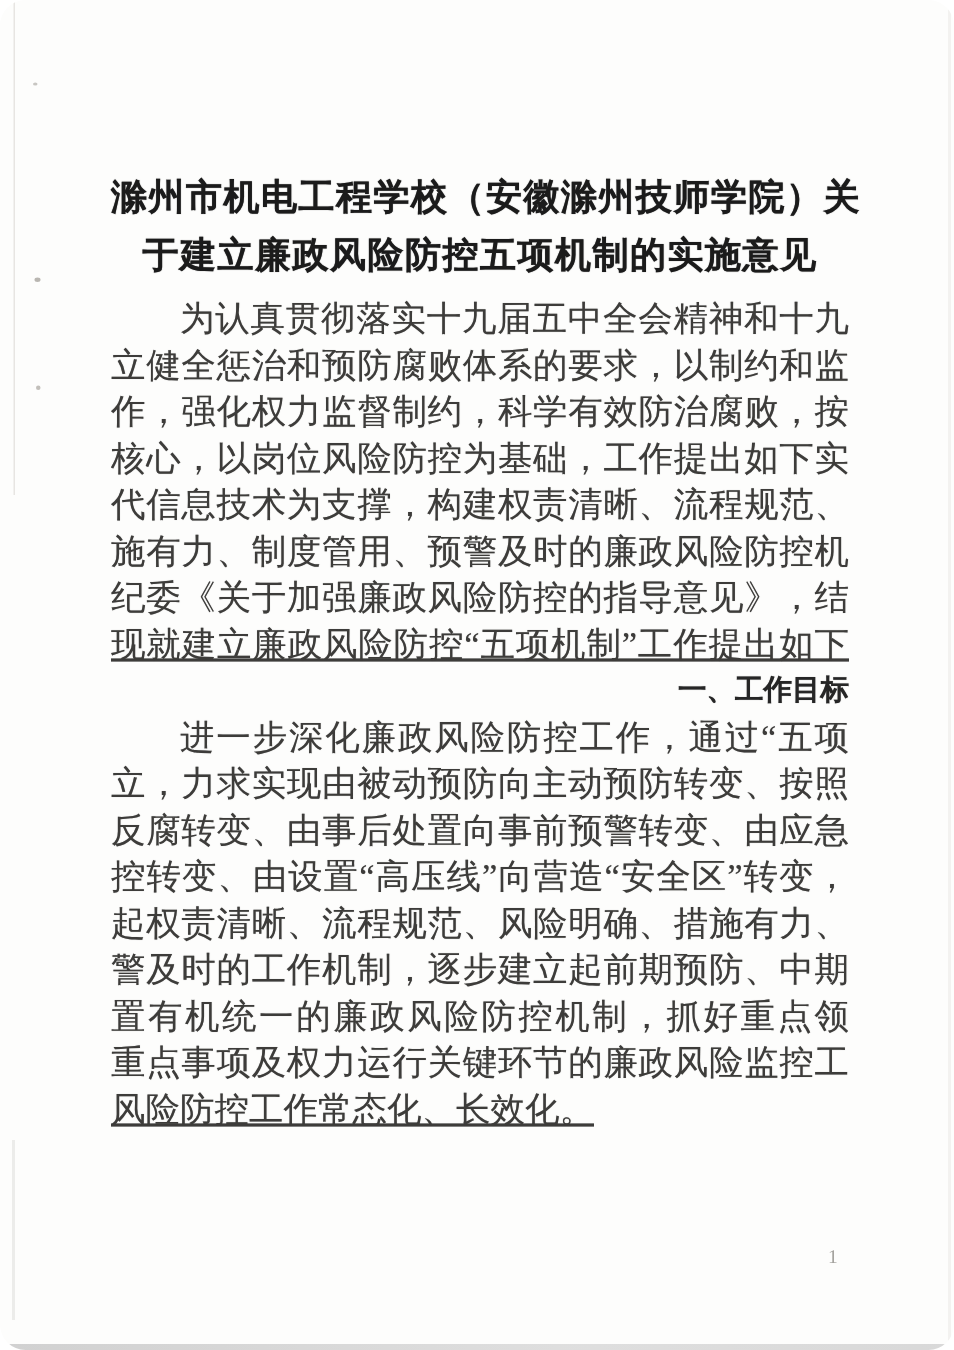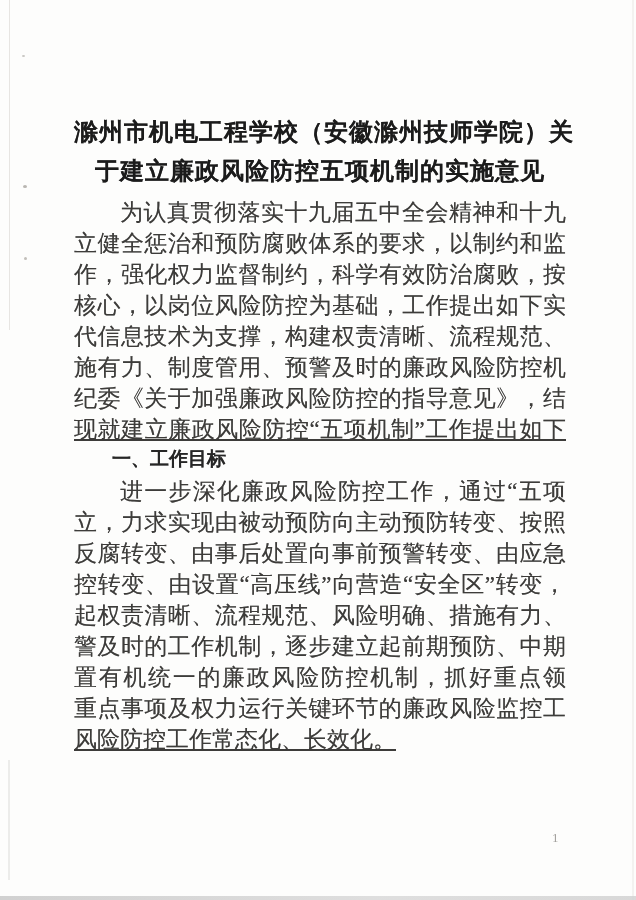--- a/index.html
+++ b/index.html
@@ -4,20 +4,21 @@
 <style>
   html, body { margin: 0; padding: 0; background: #ffffff; }
   .page {
     position: relative;
     width: 636px;
     height: 900px;
     margin: 0 auto;
     background: #fdfdfc;
     overflow: hidden;
     font-family: "Liberation Serif", serif;
+    border-radius: 17px;
   }
   
   .edge-bottom {
     position: absolute; left: 0; bottom: 0; width: 636px; height: 4px;
     background: linear-gradient(to right, #c9c9c9, #d9d9d9 60%, #d2d2d2);
     opacity: .85;
   }
   .edge-left-strip {
     position: absolute; left: 9px; top: 0; width: 1px; height: 330px;
     background: #e4e2df; opacity: .9;
@@ -59,28 +60,29 @@
     line-height: 31px;
     color: #3d3c3a;
     text-align: justify;
     text-align-last: justify;
     overflow: hidden;
     text-shadow: 0 0 .5px rgba(70,70,70,.55);
   }
   .body-line.indent { text-indent: 2em; }
   .body-line.para-end { text-align-last: left; text-decoration: underline; }
   .section-heading {
-    font-family: Liberation Mono, monospace;
+    font-family: Liberation Sans, sans-serif;
     font-weight: 700;
     font-size: 19px;
     height: 31px;
     line-height: 31px;
     text-indent: 2em;
     color: #262626;
     text-shadow: 0 0 .5px rgba(30,30,30,.6);
+    text-align: right;
   }
   .page-number {
     position: absolute;
     left: 552px;
     top: 830px;
     font-size: 13px;
     color: #a3a19d;
     font-family: "Liberation Serif", serif;
   }
 </style>

